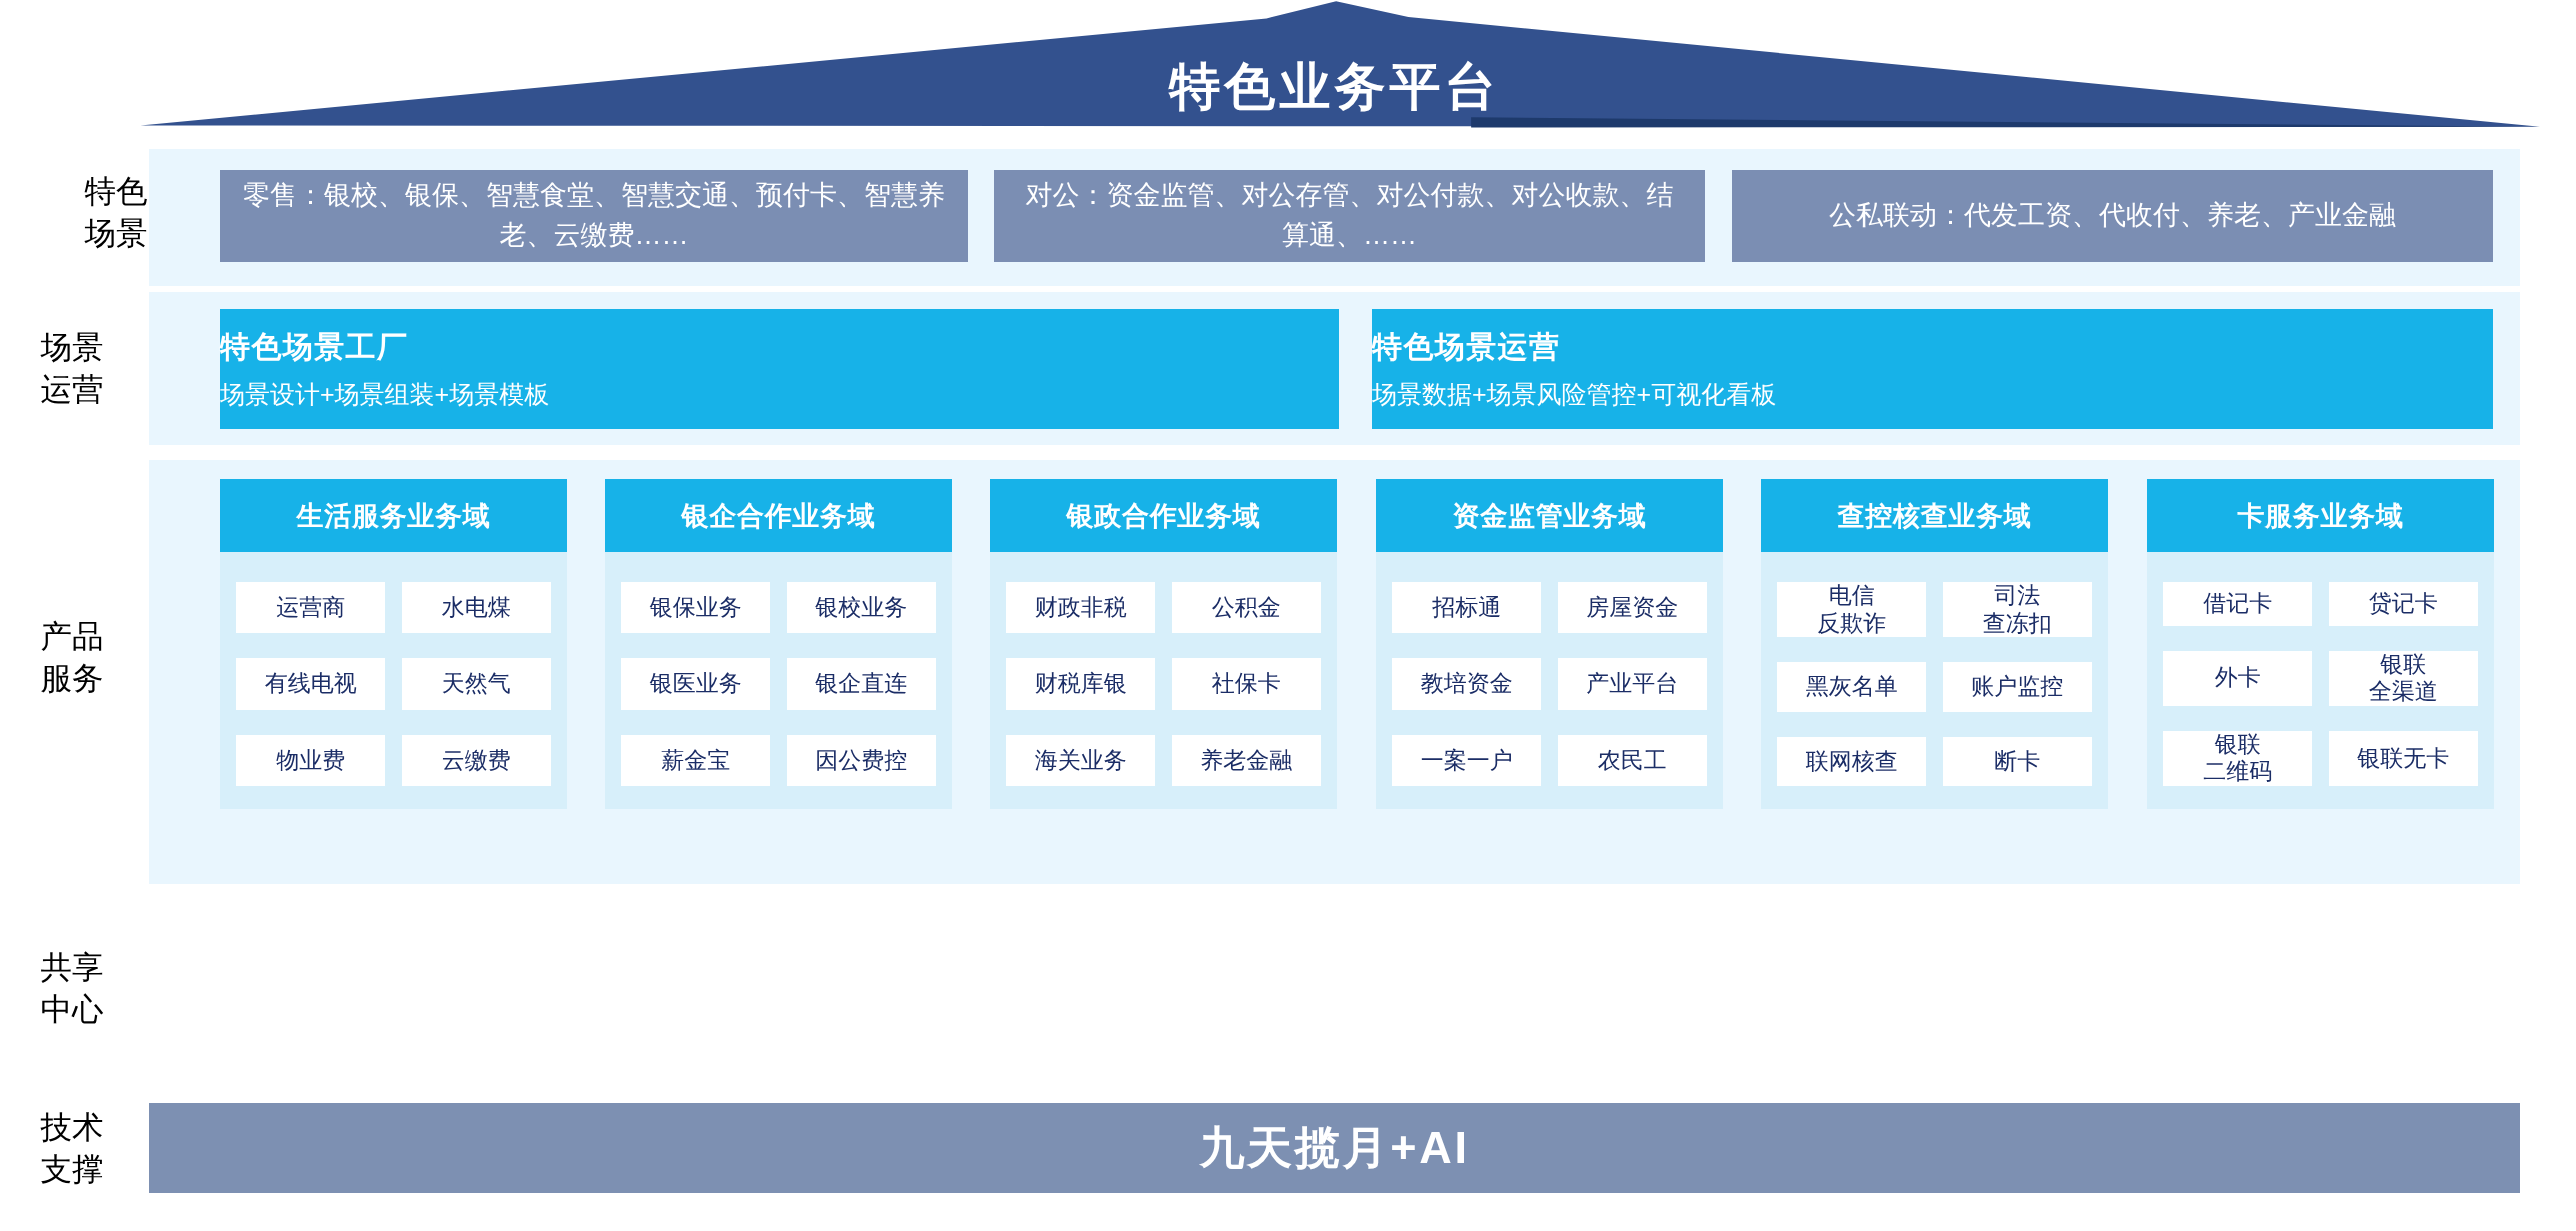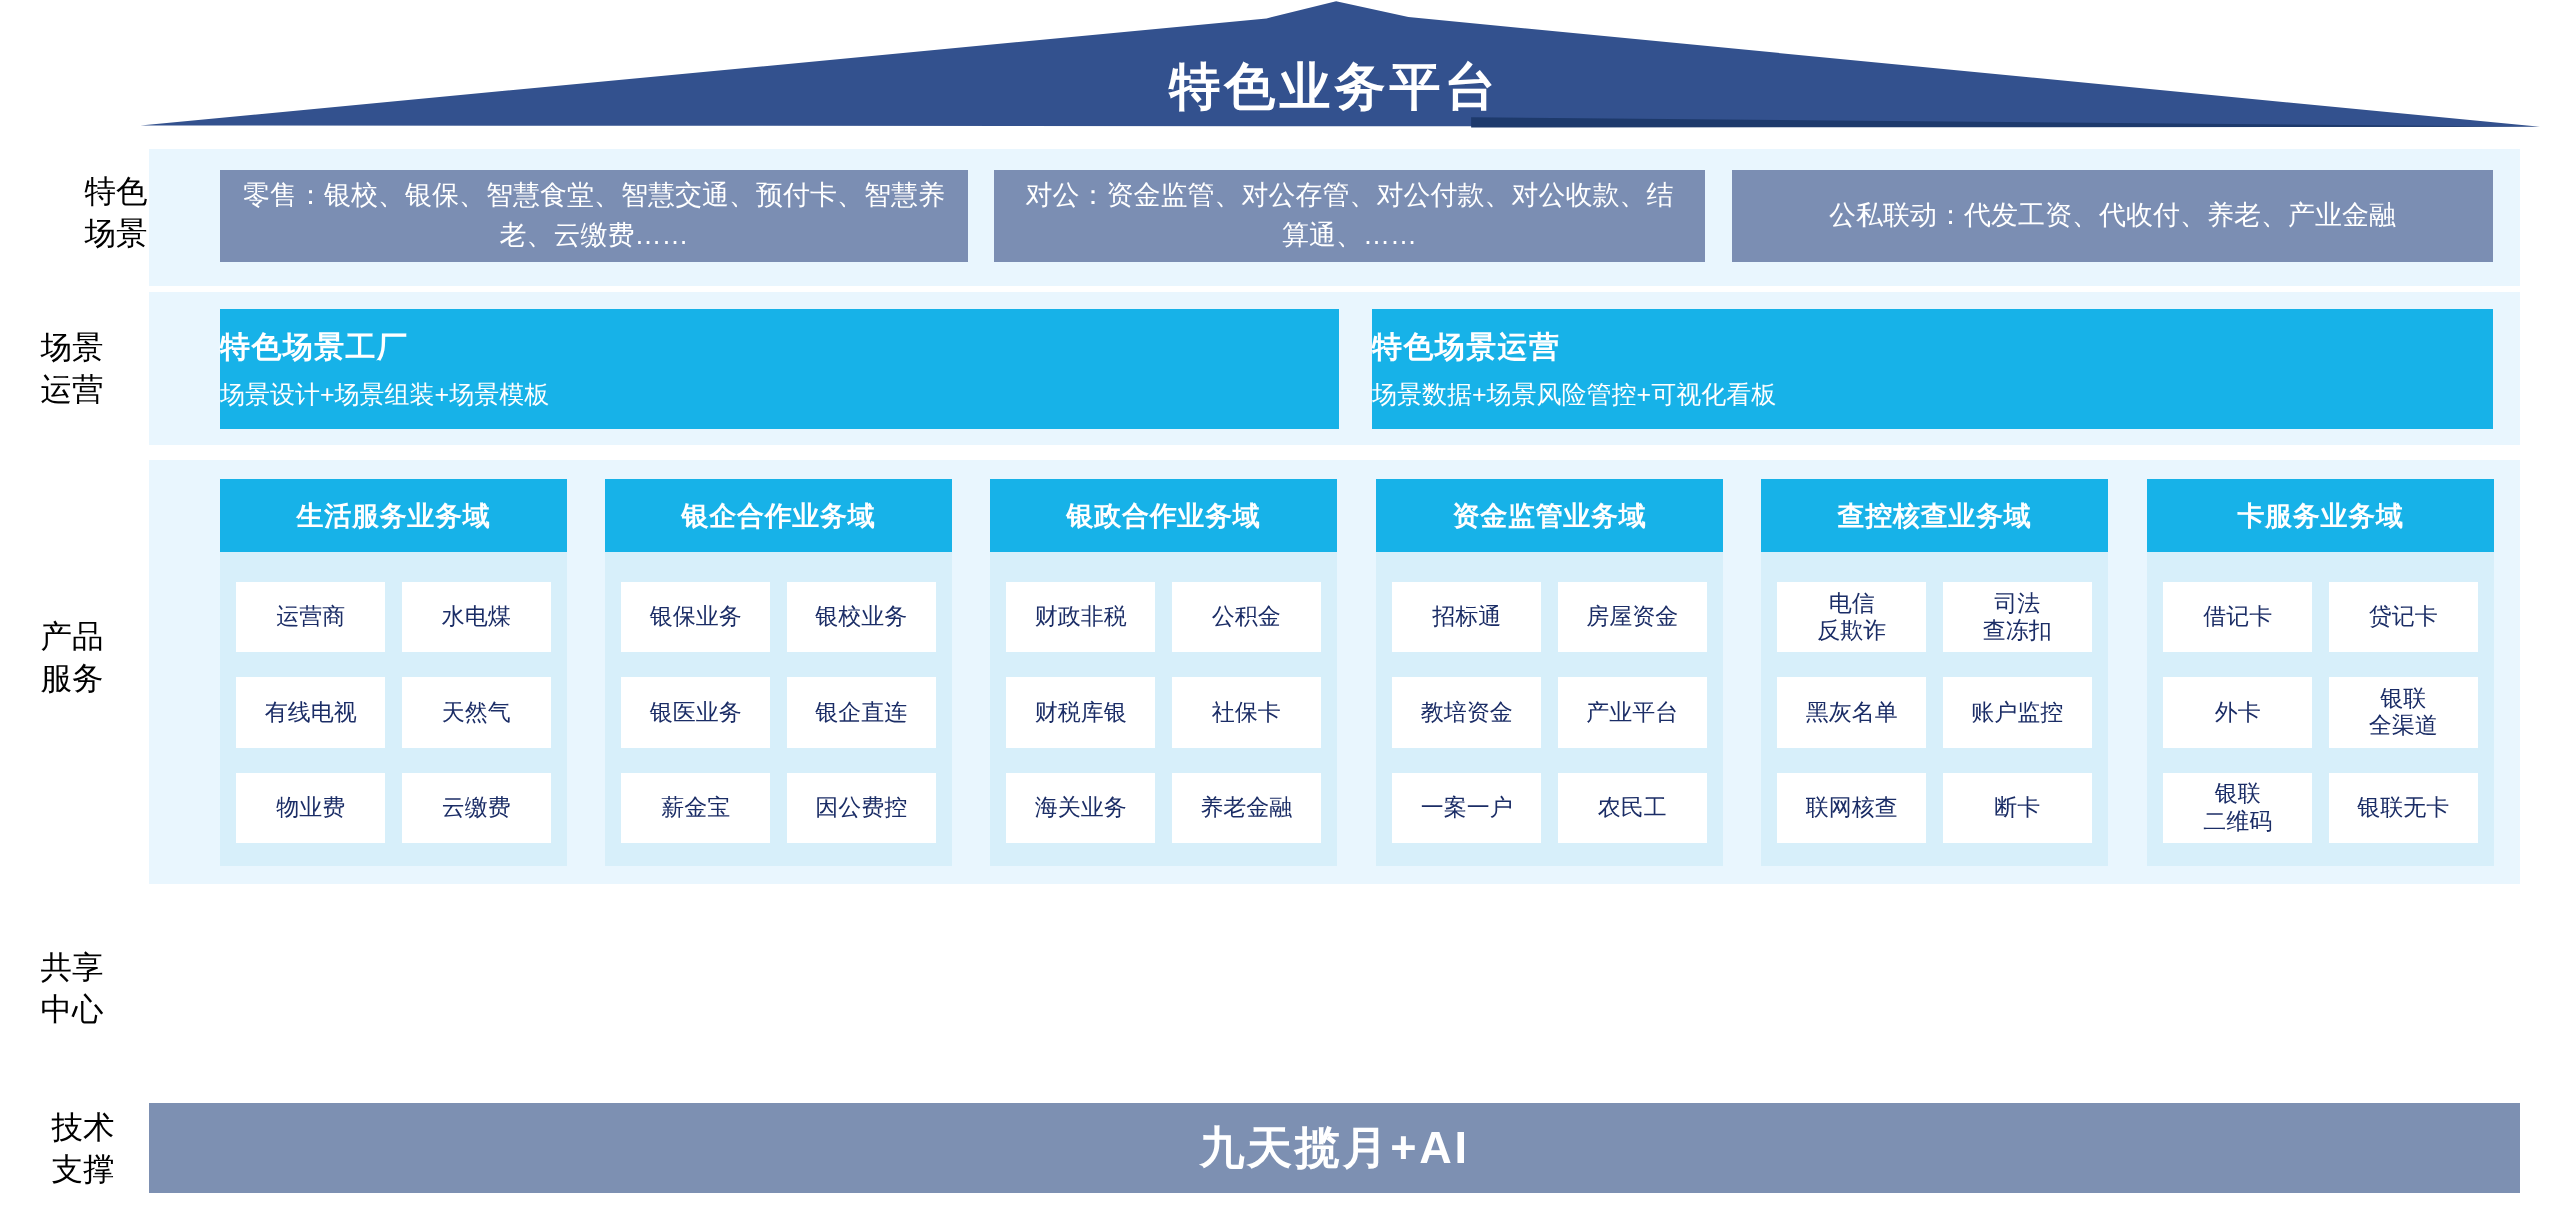--- a/index.html
+++ b/index.html
@@ -46,21 +46,21 @@
     position:absolute;top:17px;height:120px;
     background:#17b2e8;color:#ffffff;
     display:flex;flex-direction:column;align-items:flex-start;justify-content:space-evenly;
     text-align:center;padding:6.8px 0;box-sizing:border-box;
   }
   .op-box.b0{left:71px;width:1119px;}
   .op-box.b1{left:1223px;width:1121px;}
   .op-title{font-size:30px;font-weight:bold;letter-spacing:1.4px;}
   .op-subtitle{font-size:25px;}
   
-  .prod-col{position:absolute;top:19px;height:387px;}
+  .prod-col{position:absolute;top:19px;height:330px;}
   .prod-col.c0{left:71px;width:347px;}
   .prod-col.c1{left:456px;width:347px;}
   .prod-col.c2{left:841px;width:347px;}
   .prod-col.c3{left:1227px;width:347px;}
   .prod-col.c4{left:1612px;width:347px;}
   .prod-col.c5{left:1998px;width:347px;}
   .col-header{
     position:absolute;top:0;left:0;right:0;height:73px;
     background:#17b2e8;color:#ffffff;
     display:flex;align-items:center;justify-content:center;
@@ -111,21 +111,21 @@
   <div class="roof-title">特色业务平台</div>
 
   <div class="side-label" style="top:171px;padding-left:44px;">特色
 场景</div>
   <div class="side-label" style="top:327px;">场景
 运营</div>
   <div class="side-label" style="top:616px;">产品
 服务</div>
   <div class="side-label" style="top:947px;">共享
 中心</div>
-  <div class="side-label" style="top:1107px;padding-left:11px;">技术
+  <div class="side-label" style="top:1107px;">技术
 支撑</div>
 
   <div class="band band-scene">
     <div class="scene-box b0">零售：银校、银保、智慧食堂、智慧交通、预付卡、智慧养老、云缴费……</div>
     <div class="scene-box b1">对公：资金监管、对公存管、对公付款、对公收款、结算通、……</div>
     <div class="scene-box b2">公私联动：代发工资、代收付、养老、产业金融</div>
   </div>
 
   <div class="band band-operation">
     <div class="op-box b0">

